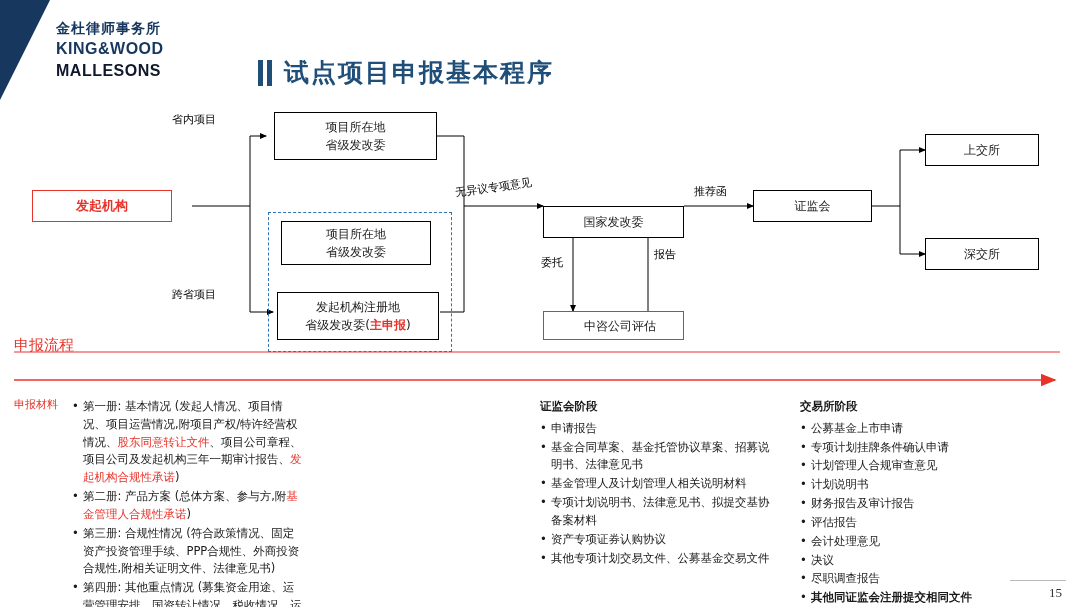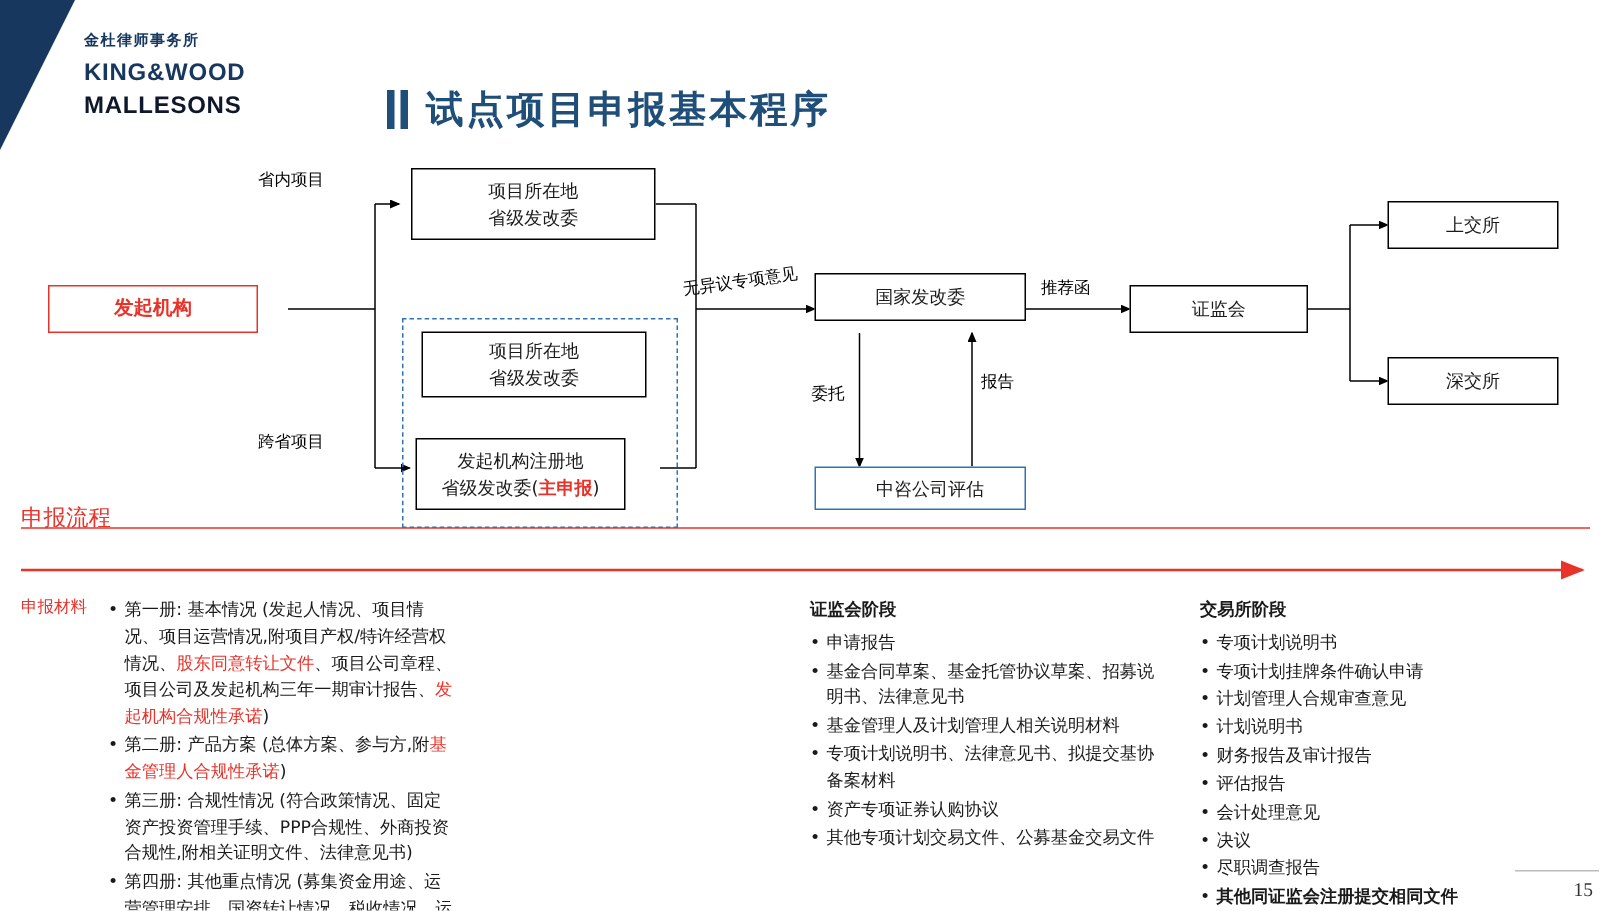--- a/index.html
+++ b/index.html
@@ -15,21 +15,21 @@
   #logo-block{
     position:absolute;left:0;top:0;width:178px;height:100px;
   }
   #logo-triangle{
     position:absolute;left:0;top:0;width:0;height:0;
     border-left:50px solid #17375e;
     border-bottom:100px solid transparent;
   }
   #logo-cn{
     position:absolute;left:56px;top:20px;
-    font-size:10px;font-weight:bold;color:#17375e;letter-spacing:1px;
+    font-size:14px;font-weight:bold;color:#17375e;letter-spacing:1px;
     font-family:"DejaVu Sans",sans-serif;
   }
   #logo-en1{
     position:absolute;left:56px;top:40px;
     font-size:16px;font-weight:bold;color:#17375e;letter-spacing:.5px;
     font-family:"Liberation Sans",sans-serif;
   }
   #logo-en2{
     position:absolute;left:56px;top:62px;
     font-size:16px;font-weight:bold;color:#0f172a;letter-spacing:.5px;
@@ -166,25 +166,25 @@
 省级发改委</span>
 </div>
 
 <div id="dashed-group"></div>
 
 <div class="box" style="left:281px;top:221px;width:150px;height:44px;">
   <span class="box-label">项目所在地
 省级发改委</span>
 </div>
 
-<div class="box" style="left:277px;top:292px;width:140px;height:48px;">
+<div class="box" style="left:277px;top:292px;width:162px;height:48px;">
   <span class="box-label">发起机构注册地<br>省级发改委(<span class="hl">主申报</span>)</span>
 </div>
 
-<div class="box" style="left:543px;top:182px;width:141px;height:32px;">
+<div class="box" style="left:543px;top:206px;width:141px;height:32px;">
   <span class="box-label">国家发改委</span>
 </div>
 
 <div class="box" style="left:753px;top:190px;width:119px;height:32px;">
   <span class="box-label">证监会</span>
 </div>
 
 <div class="box blue" style="left:543px;top:311px;width:141px;height:29px;padding-left:13px;">
   <span class="box-label">中咨公司评估</span>
 </div>
@@ -256,21 +256,21 @@
         <span class="bullet-text"><span>其他专项计划交易文件、公募基金交易文件</span></span>
       </div>
     </div>
 </div>
 
 <div class="col" id="col3">
   <div class="col-head">交易所阶段</div>
   <div>
       <div class="bullet-row">
         <span class="bullet-dot">•</span>
-        <span class="bullet-text"><span>专项计划说明书</span></span>
+        <span class="bullet-text"><span>公募基金上市申请</span></span>
       </div>
       <div class="bullet-row">
         <span class="bullet-dot">•</span>
         <span class="bullet-text"><span>专项计划挂牌条件确认申请</span></span>
       </div>
       <div class="bullet-row">
         <span class="bullet-dot">•</span>
         <span class="bullet-text"><span>计划管理人合规审查意见</span></span>
       </div>
       <div class="bullet-row">

